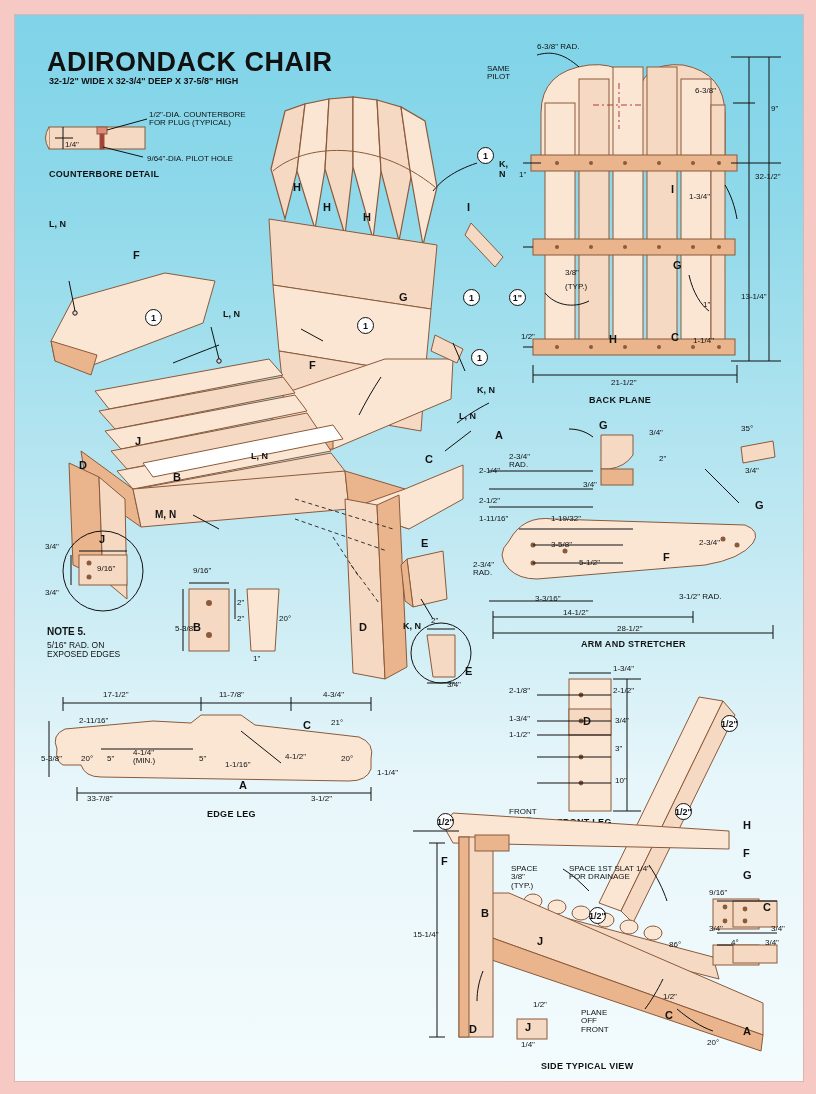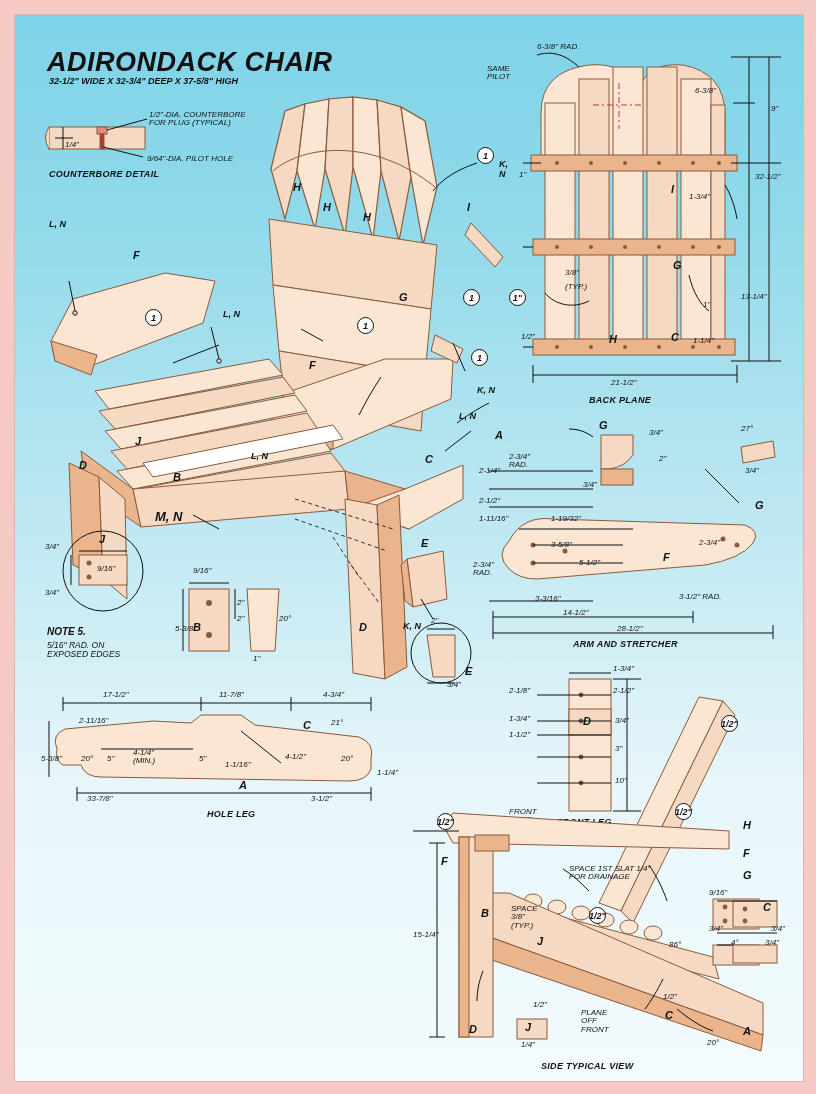--- a/index.html
+++ b/index.html
@@ -9,21 +9,20 @@
     font-family:"Liberation Sans", sans-serif;
     overflow:hidden;
   }
   #sheet{
     position:absolute;
     left:14px;top:14px;
     width:788px;height:1066px;
     background:linear-gradient(180deg,#7fd3e8 0%, #8fd9ea 18%, #bfe8f2 48%, #e7f6fa 72%, #f3fbfd 100%);
     border:1px solid #d9b6b2;
     overflow:hidden;
-    font-style:italic;
   }
   .lbl{
     position:absolute;
     font-family:"Liberation Sans", sans-serif;
     font-size:8px;
     color:#111;
     white-space:pre;
     line-height:1.05;
     letter-spacing:0px;
   }
@@ -173,21 +172,21 @@
     <div class="pl" style="left:190px;top:250px;font-size:9px;">L, N</div>
     <div class="pl" style="left:366px;top:232px;">G</div>
     <div class="pl" style="left:276px;top:300px;">F</div>
     <div class="pl" style="left:444px;top:326px;font-size:9px;">K, N</div>
     <div class="pl" style="left:426px;top:352px;font-size:9px;">L, N</div>
     <div class="pl" style="left:462px;top:370px;">A</div>
     <div class="pl" style="left:392px;top:394px;">C</div>
     <div class="pl" style="left:102px;top:376px;">J</div>
     <div class="pl" style="left:140px;top:412px;">B</div>
     <div class="pl" style="left:46px;top:400px;">D</div>
-    <div class="pl" style="left:122px;top:450px;font-size:13px;">M, N</div>
+    <div class="pl" style="left:122px;top:450px;font-size:10px;">M, N</div>
     <div class="pl" style="left:388px;top:478px;">E</div>
     <div class="pl" style="left:326px;top:562px;">D</div>
     <div class="pl" style="left:370px;top:562px;font-size:9px;">K, N</div>
     <div class="pl" style="left:218px;top:392px;font-size:9px;">L, N</div>
 
     <div class="circ" style="left:444px;top:88px;">1</div>
     <div class="circ" style="left:112px;top:250px;">1</div>
     <div class="circ" style="left:324px;top:258px;">1</div>
     <div class="circ" style="left:430px;top:230px;">1</div>
     <div class="circ" style="left:438px;top:290px;">1</div>
@@ -368,42 +367,42 @@
         <line x1="300" y1="214" x2="300" y2="228"></line>
       </g>
 
       <g stroke="#111" fill="none">
         <path d="M232,58 C244,70 256,82 266,92"></path>
         <path d="M120,26 C112,20 104,18 96,18"></path>
       </g>
     </svg>
     <div class="lbl" style="left:176px;top:18px;">3/4"</div>
     <div class="lbl" style="left:186px;top:44px;">2"</div>
-    <div class="lbl" style="left:268px;top:14px;">27°</div>
+    <div class="lbl" style="left:268px;top:14px;">35°</div>
     <div class="lbl" style="left:272px;top:56px;">3/4"</div>
     <div class="lbl" style="left:36px;top:42px;">2-3/4"
 RAD.</div>
     <div class="lbl" style="left:110px;top:70px;">3/4"</div>
     <div class="lbl" style="left:6px;top:56px;">2-1/4"</div>
     <div class="lbl" style="left:6px;top:86px;">2-1/2"</div>
     <div class="lbl" style="left:6px;top:104px;">1-11/16"</div>
     <div class="lbl" style="left:78px;top:104px;">1-19/32"</div>
     <div class="lbl" style="left:78px;top:130px;">3-5/8"</div>
     <div class="lbl" style="left:106px;top:148px;">5-1/2"</div>
     <div class="lbl" style="left:226px;top:128px;">2-3/4"</div>
     <div class="lbl" style="left:0px;top:150px;">2-3/4"
 RAD.</div>
     <div class="lbl" style="left:62px;top:184px;">3-3/16"</div>
     <div class="lbl" style="left:206px;top:182px;">3-1/2" RAD.</div>
     <div class="lbl" style="left:90px;top:198px;">14-1/2"</div>
     <div class="lbl" style="left:144px;top:214px;">28-1/2"</div>
     <div class="pl" style="left:126px;top:8px;">G</div>
     <div class="pl" style="left:282px;top:88px;">G</div>
     <div class="pl" style="left:190px;top:140px;">F</div>
-    <div class="cap" style="left:100px;top:228px;">ARM AND STRETCHER</div>
+    <div class="cap" style="left:108px;top:228px;">ARM AND STRETCHER</div>
   </div>
 
   <div class="grp" style="left:26px;top:676px;width:380px;height:136px;">
     <svg width="380" height="136">
       <path d="M16,58 q-6,-14 8,-20 L112,30 L150,32 L160,24 L200,24 L214,34 L318,46 q16,6 12,22 L330,78 q-4,12 -22,12
                L60,86 q-16,0 -20,-12 L22,74 q-8,-4 -6,-16 Z" fill="#fbe6d4" stroke="#8a5a3b"></path>
 
       <g stroke="#111" stroke-width="1">
         <line x1="22" y1="12" x2="160" y2="12"></line>
         <line x1="160" y1="12" x2="250" y2="12"></line>
@@ -432,21 +431,21 @@
     <div class="lbl" style="left:158px;top:64px;">5"</div>
     <div class="lbl" style="left:184px;top:70px;">1-1/16"</div>
     <div class="lbl" style="left:244px;top:62px;">4-1/2"</div>
     <div class="lbl" style="left:300px;top:64px;">20°</div>
     <div class="lbl" style="left:0px;top:64px;">5-3/8"</div>
     <div class="lbl" style="left:336px;top:78px;">1-1/4"</div>
     <div class="lbl" style="left:46px;top:104px;">33-7/8"</div>
     <div class="lbl" style="left:270px;top:104px;">3-1/2"</div>
     <div class="pl" style="left:262px;top:28px;">C</div>
     <div class="pl" style="left:198px;top:88px;">A</div>
-    <div class="cap" style="left:166px;top:118px;">HOLE LEG</div>
+    <div class="cap" style="left:166px;top:118px;">EDGE LEG</div>
   </div>
 
   <div class="grp" style="left:492px;top:650px;width:180px;height:172px;">
     <svg width="180" height="172">
       <rect x="62" y="14" width="42" height="132" fill="#fbe6d4" stroke="#8a5a3b"></rect>
       <rect x="62" y="44" width="42" height="26" fill="#f6d9c2" stroke="#8a5a3b"></rect>
       <g fill="#8a5a3b">
         <circle cx="74" cy="30" r="2.4"></circle>
           <circle cx="74" cy="56" r="2.4"></circle>
         <circle cx="74" cy="92" r="2.4"></circle>
@@ -523,21 +522,21 @@
       </g>
 
       <g stroke="#111" fill="none">
         <path d="M150,190 C160,196 168,204 176,212"></path>
         <path d="M236,186 C244,198 250,210 254,222"></path>
         <path d="M250,300 C244,312 238,322 232,330"></path>
         <path d="M70,292 C66,302 64,312 64,322"></path>
         <path d="M264,330 C276,340 288,348 300,352"></path>
       </g>
     </svg>
-    <div class="lbl" style="left:98px;top:186px;margin-top:40px;">SPACE
+    <div class="lbl" style="left:98px;top:186px;">SPACE
 3/8"
 (TYP.)</div>
     <div class="lbl" style="left:156px;top:186px;">SPACE 1ST SLAT 1/4"
 FOR DRAINAGE</div>
     <div class="lbl" style="left:168px;top:330px;">PLANE
 OFF
 FRONT</div>
     <div class="lbl" style="left:0px;top:252px;">15-1/4"</div>
     <div class="lbl" style="left:256px;top:262px;">86°</div>
     <div class="lbl" style="left:120px;top:322px;">1/2"</div>

